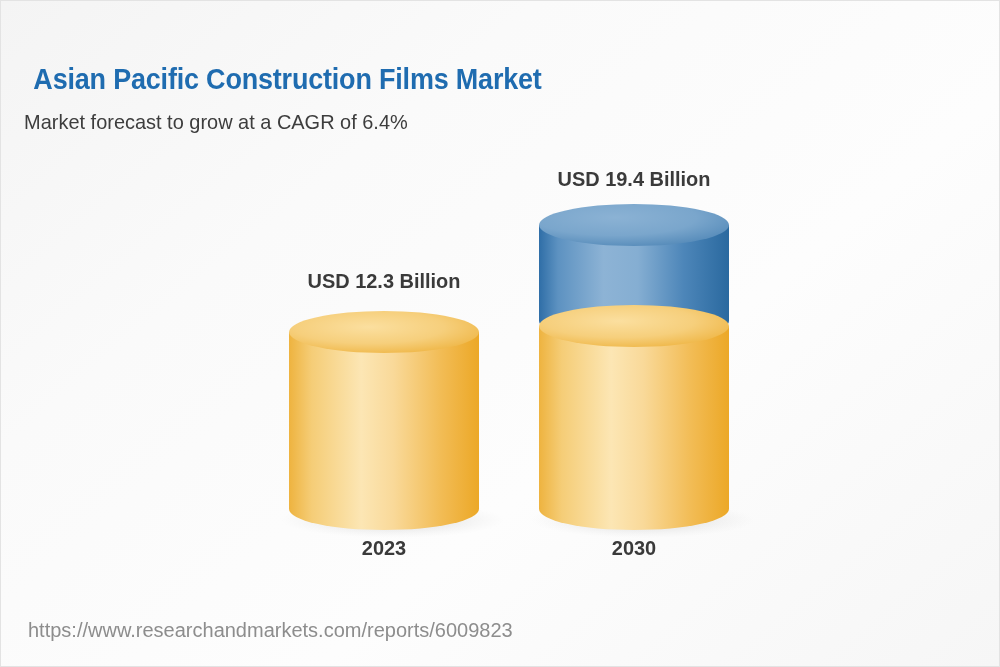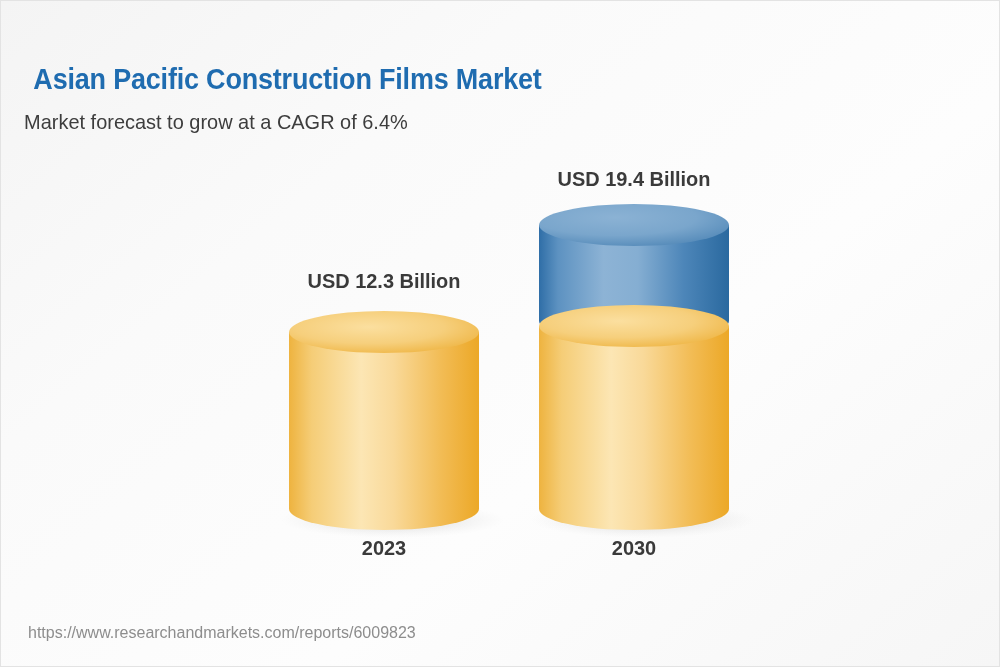--- a/index.html
+++ b/index.html
@@ -58,21 +58,21 @@
     color:#3a3a3a;
     white-space:nowrap;
     text-align:center;
     transform:scaleX(0.95);
   }
 
   
   #source-url {
     position:absolute;
     left:27px; bottom:24px;
-    font-size:16px;
+    font-size:20px;
     color:#8d8d8d;
     white-space:nowrap;
   }
   #logo-block {
     position:absolute;
     right:22px; bottom:20px;
     text-align:right;
     line-height:1;
   }
   #logo-main {

